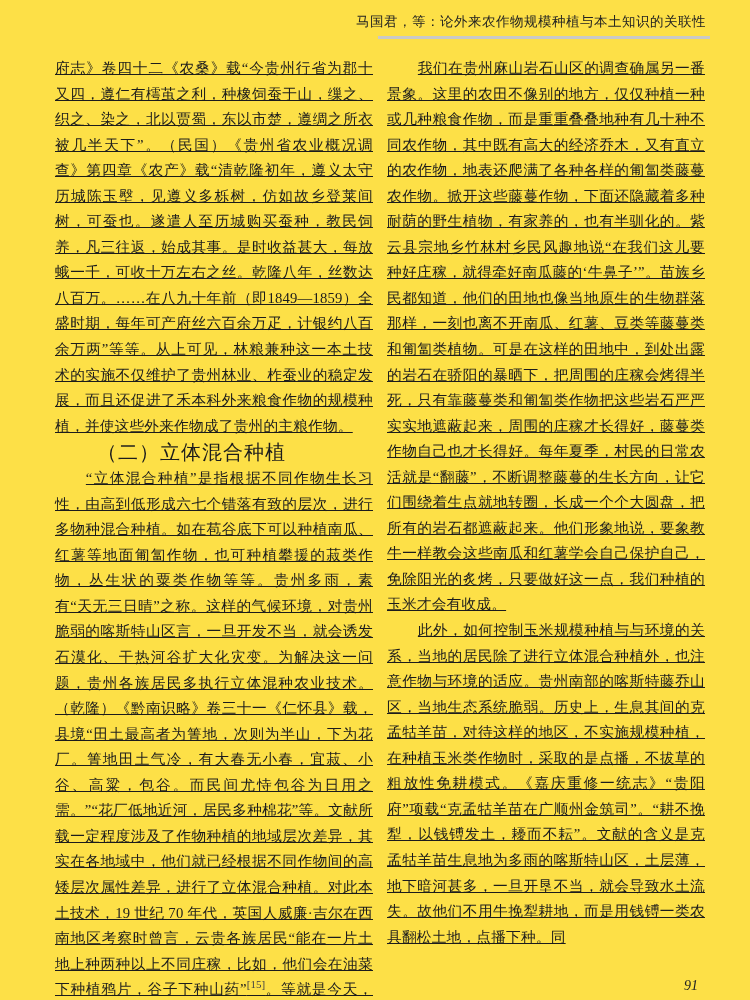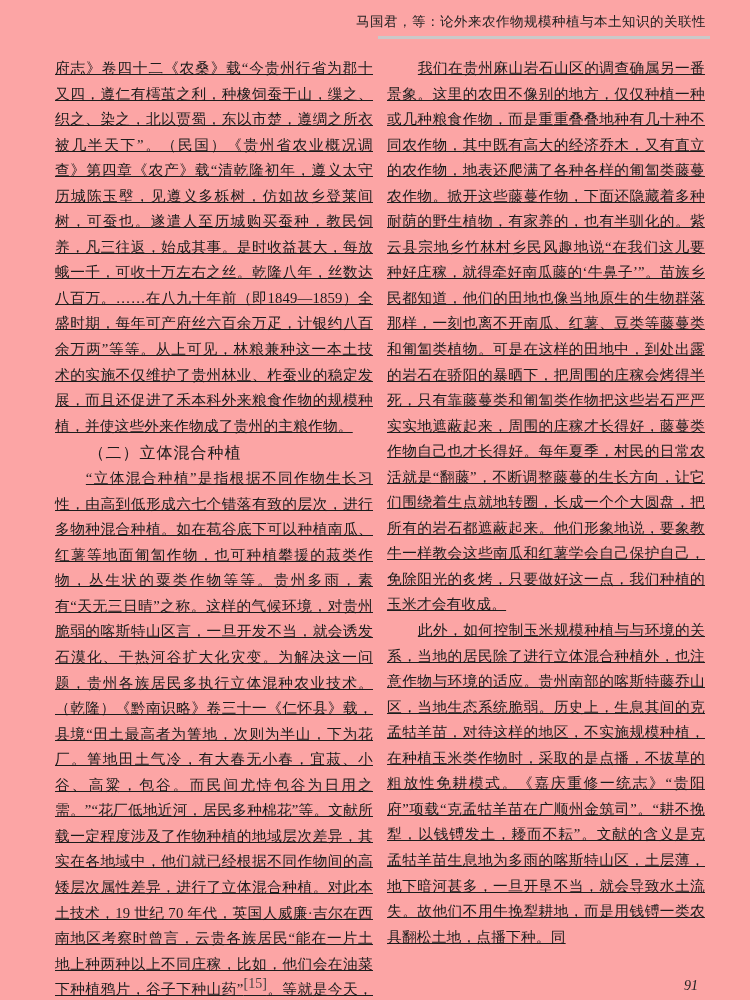--- a/index.html
+++ b/index.html
@@ -4,21 +4,21 @@
 <style>
   html, body {
     margin: 0;
     padding: 0;
     background: #ffffff;
   }
   .page {
     position: relative;
     width: 750px;
     height: 1000px;
-    background: #fca5a5;
+    background: #fde047;
     overflow: hidden;
     font-family: "Liberation Serif", "DejaVu Serif", serif;
     color: #1c1c1c;
   }
   .running-header {
     position: absolute;
     top: 13px;
     left: 55px;
     right: 44px;
     text-align: right;
@@ -45,27 +45,27 @@
     text-justify: inter-ideograph;
     letter-spacing: 0.2px;
   }
   .col-left  { left: 55px; }
   .col-right { left: 387px; }
   .col p { margin: 0; text-decoration: underline; }
   .indent { text-indent: 2.1em; }
   .section-heading {
     margin: 0;
     padding-left: 2.1em;
-    font-size: 16px;
+    font-size: 20px;
     font-weight: normal;
     line-height: 27px;
     letter-spacing: 1px;
   }
   .cite {
-    font-size: 14px;
+    font-size: 11px;
     vertical-align: super;
     line-height: 0;
     color: #444;
     letter-spacing: 0;
   }
   .page-number {
     position: absolute;
     right: 52px;
     bottom: 6px;
     font-size: 14px;

